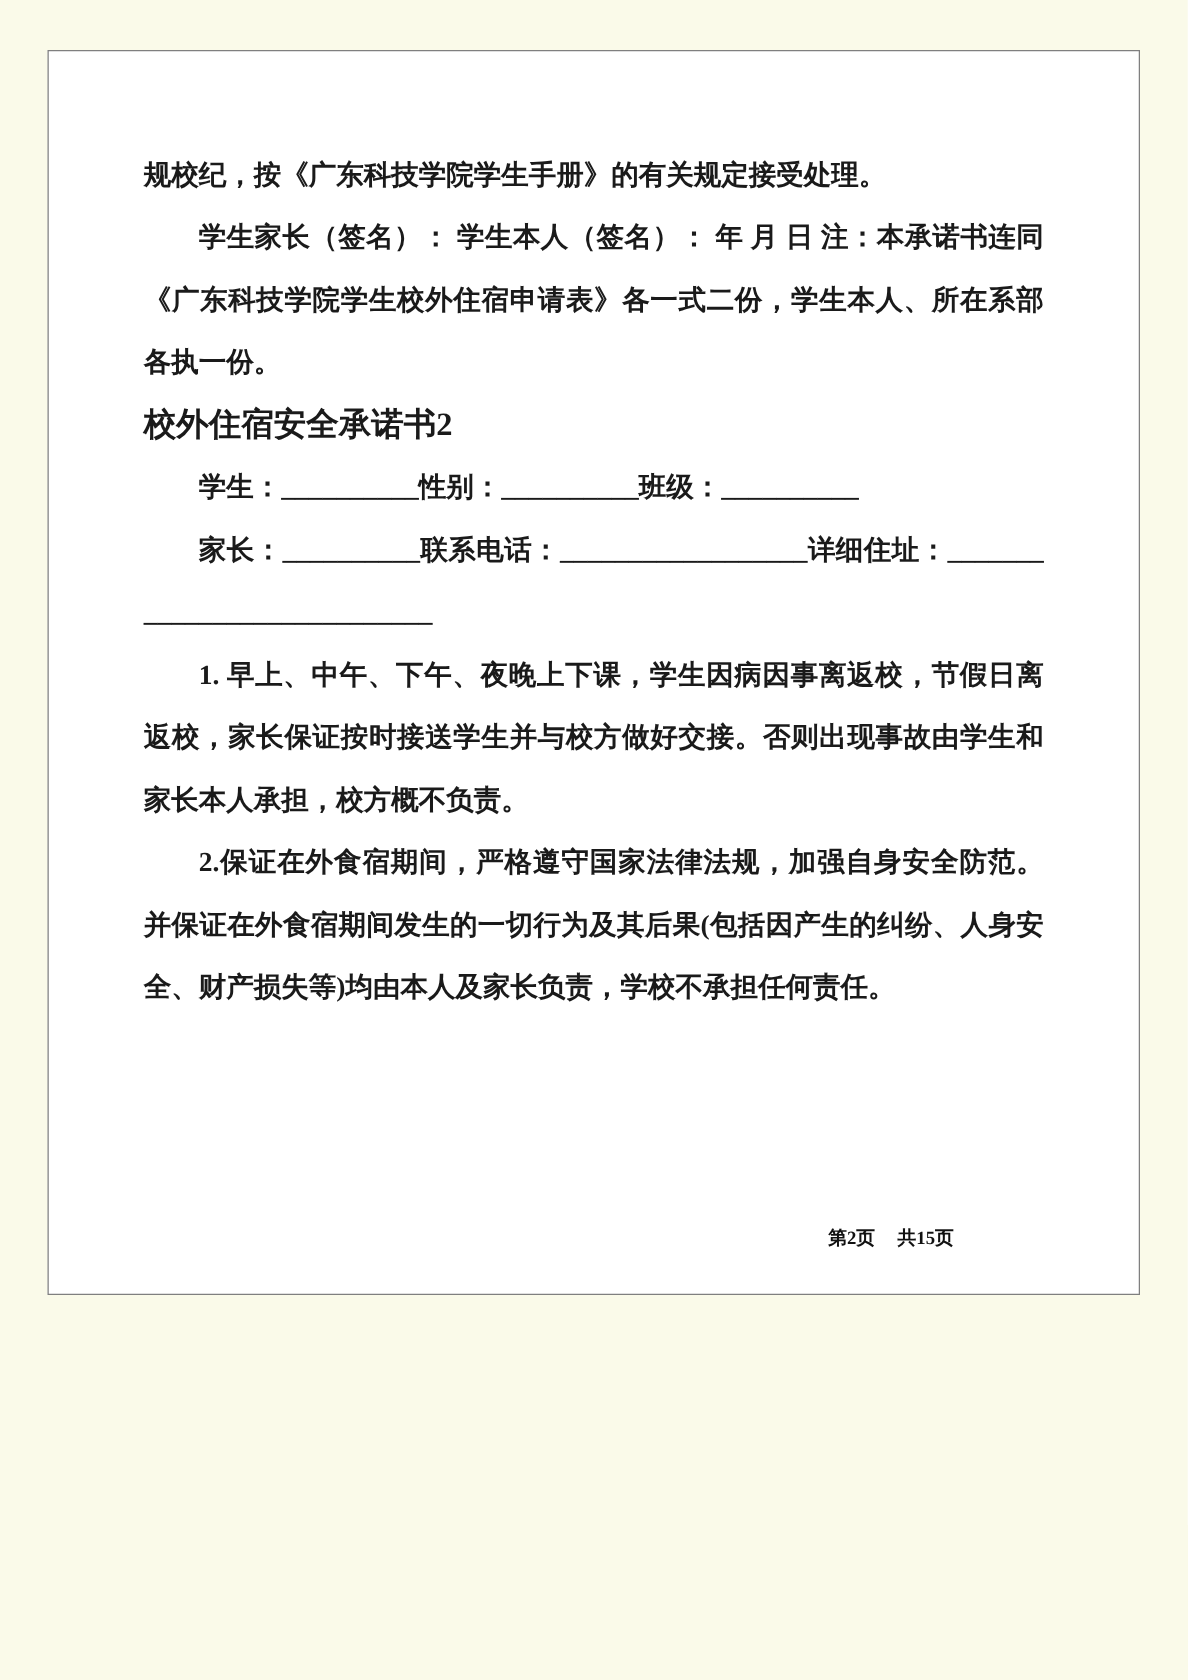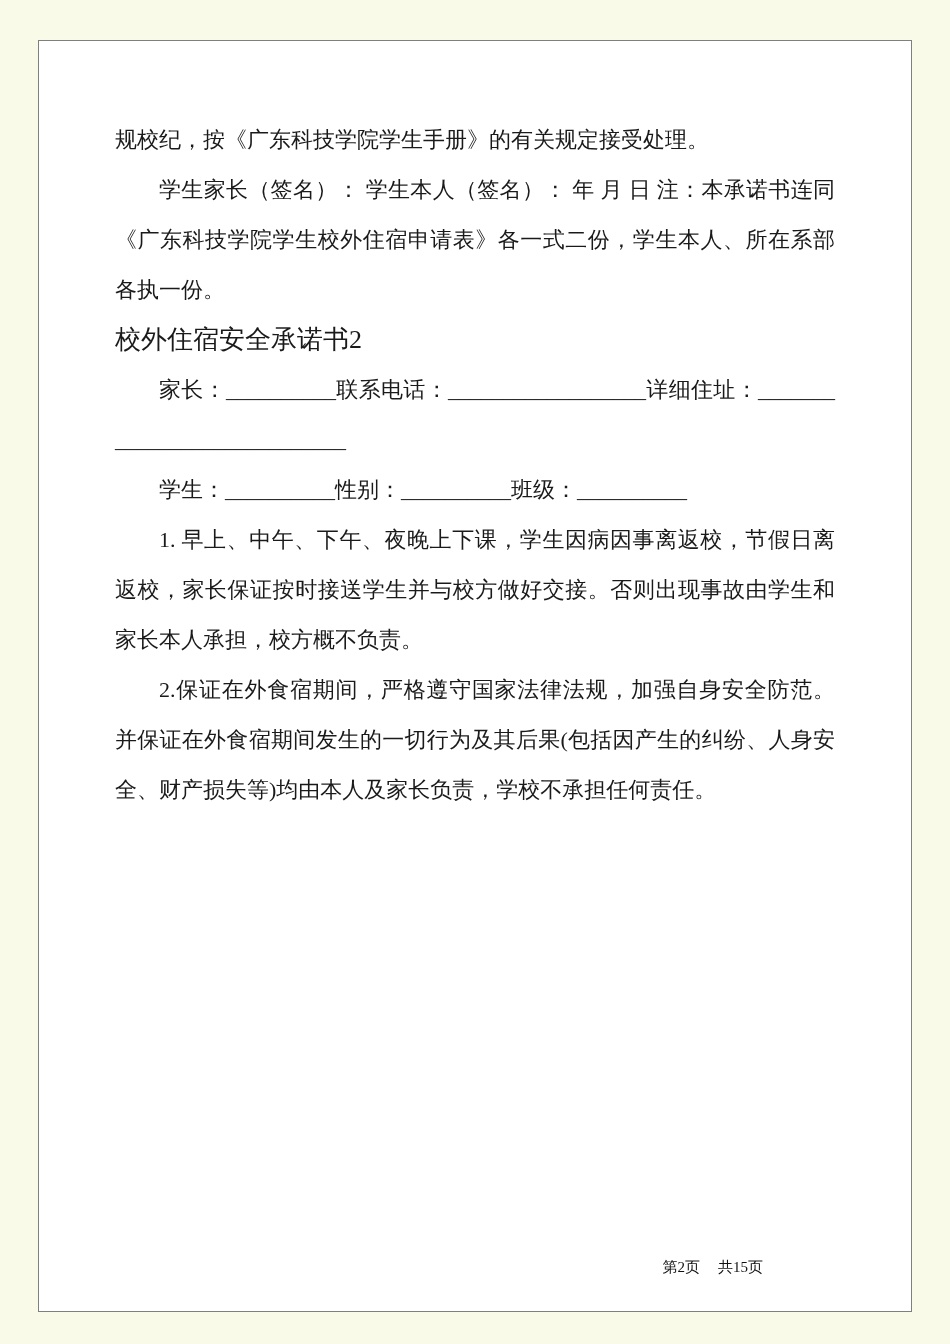--- a/index.html
+++ b/index.html
@@ -7,24 +7,25 @@
     width: 950px;
     height: 1344px;
     background: #fafae9;
     font-family: "Liberation Serif", "DejaVu Serif", serif;
     color: #1a1a1a;
     overflow: hidden;
   }
   .page {
     position: relative;
     width: 874px;
-    height: 1272px;
+    height: 996px;
     margin: 40px auto 32px auto;
     background: #ffffff;
     border: 1px solid #7f7f7f;
+    font-weight: bold;
   }
   .content {
     padding: 74px 76px 0 76px;
     font-size: 22px;
     line-height: 50px;
     text-align: justify;
     word-break: break-all;
   }
   .content p { margin: 0; }
   p.indent { text-indent: 2em; }
@@ -44,22 +45,22 @@
   .footer .sep { display: inline-block; width: 18px; }
 </style>
 </head>
 <body>
 
 <div class="page">
   <div class="content">
     <p>规校纪，按《广东科技学院学生手册》的有关规定接受处理。</p>
     <p class="indent">学生家长（签名）： 学生本人（签名）： 年 月 日 注：本承诺书连同《广东科技学院学生校外住宿申请表》各一式二份，学生本人、所在系部各执一份。</p>
     <p class="heading">校外住宿安全承诺书2</p>
+    <p class="indent">学生：__________性别：__________班级：__________</p>
     <p class="indent">家长：__________联系电话：__________________详细住址：____________________________</p>
-    <p class="indent">学生：__________性别：__________班级：__________</p>
     <p class="indent">1. 早上、中午、下午、夜晚上下课，学生因病因事离返校，节假日离返校，家长保证按时接送学生并与校方做好交接。否则出现事故由学生和家长本人承担，校方概不负责。</p>
     <p class="indent">2.保证在外食宿期间，严格遵守国家法律法规，加强自身安全防范。并保证在外食宿期间发生的一切行为及其后果(包括因产生的纠纷、人身安全、财产损失等)均由本人及家长负责，学校不承担任何责任。</p>
   </div>
 
   <div class="footer">
     <span>第2页</span><span class="sep"></span><span>共15页</span>
   </div>
 </div>
 
 </body></html>

